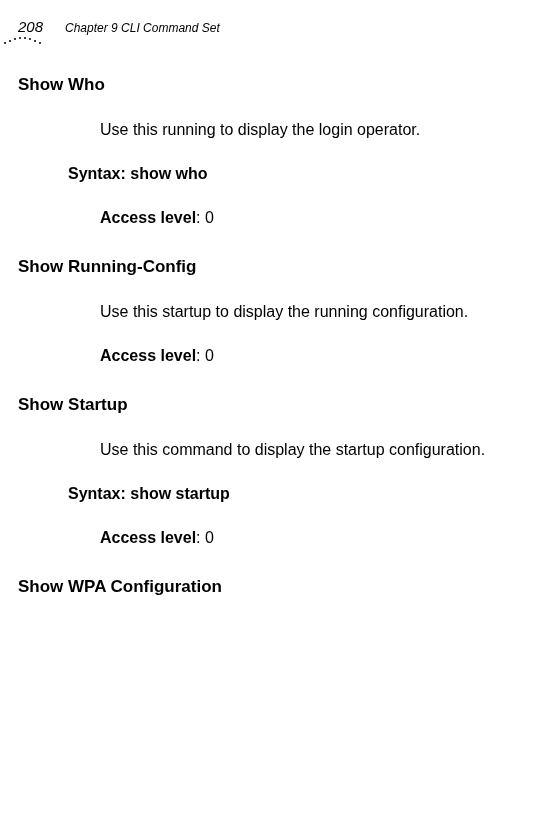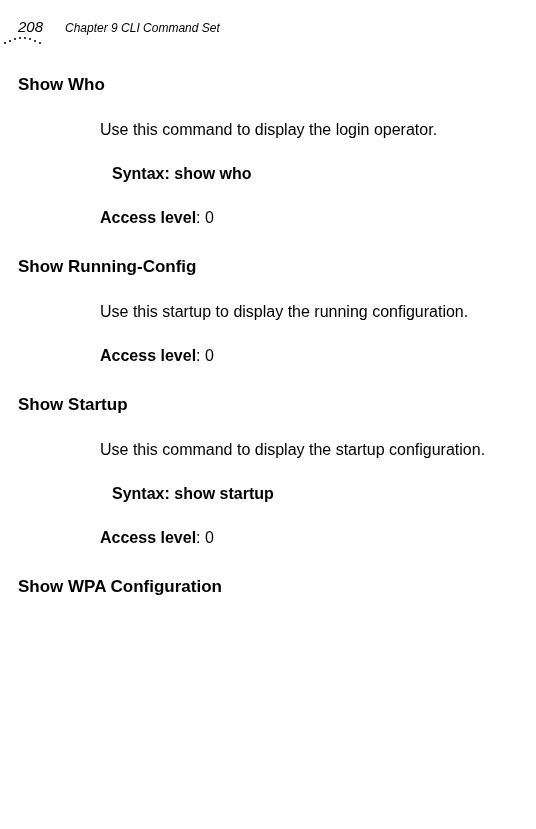--- a/index.html
+++ b/index.html
@@ -47,21 +47,21 @@
       margin-bottom: 26px;
       margin-top: 4px;
     }
     .body-text {
       font-size: 16px;
       margin-left: 82px;
       margin-bottom: 26px;
     }
     .syntax-line {
       font-size: 16px;
-      margin-left: 94px;
+      margin-left: 50px;
       margin-bottom: 26px;
     }
     .syntax-line .bold {
       font-weight: bold;
     }
     .access-line {
       font-size: 16px;
       margin-left: 82px;
       margin-bottom: 30px;
     }
@@ -85,21 +85,21 @@
     <circle cx="18" cy="2" r="1" fill="#000"></circle>
     <circle cx="23" cy="2" r="1" fill="#000"></circle>
     <circle cx="28" cy="3" r="1" fill="#000"></circle>
     <circle cx="33" cy="5" r="1" fill="#000"></circle>
     <circle cx="38" cy="7" r="1" fill="#000"></circle>
   </svg>
 </div>
 
 <div>
   <h2 class="section-heading">Show Who</h2>
-  <p class="body-text">Use this command to display the login operator.</p>
+  <p class="body-text">Use this running to display the login operator.</p>
   <p class="syntax-line">
     <span class="bold">Syntax: </span><span class="bold">show who</span>
   </p>
   <p class="access-line">
     <span class="bold">Access level</span><span>: 0</span>
   </p>
 </div>
 
 <div>
   <h2 class="section-heading">Show Running-Config</h2>

